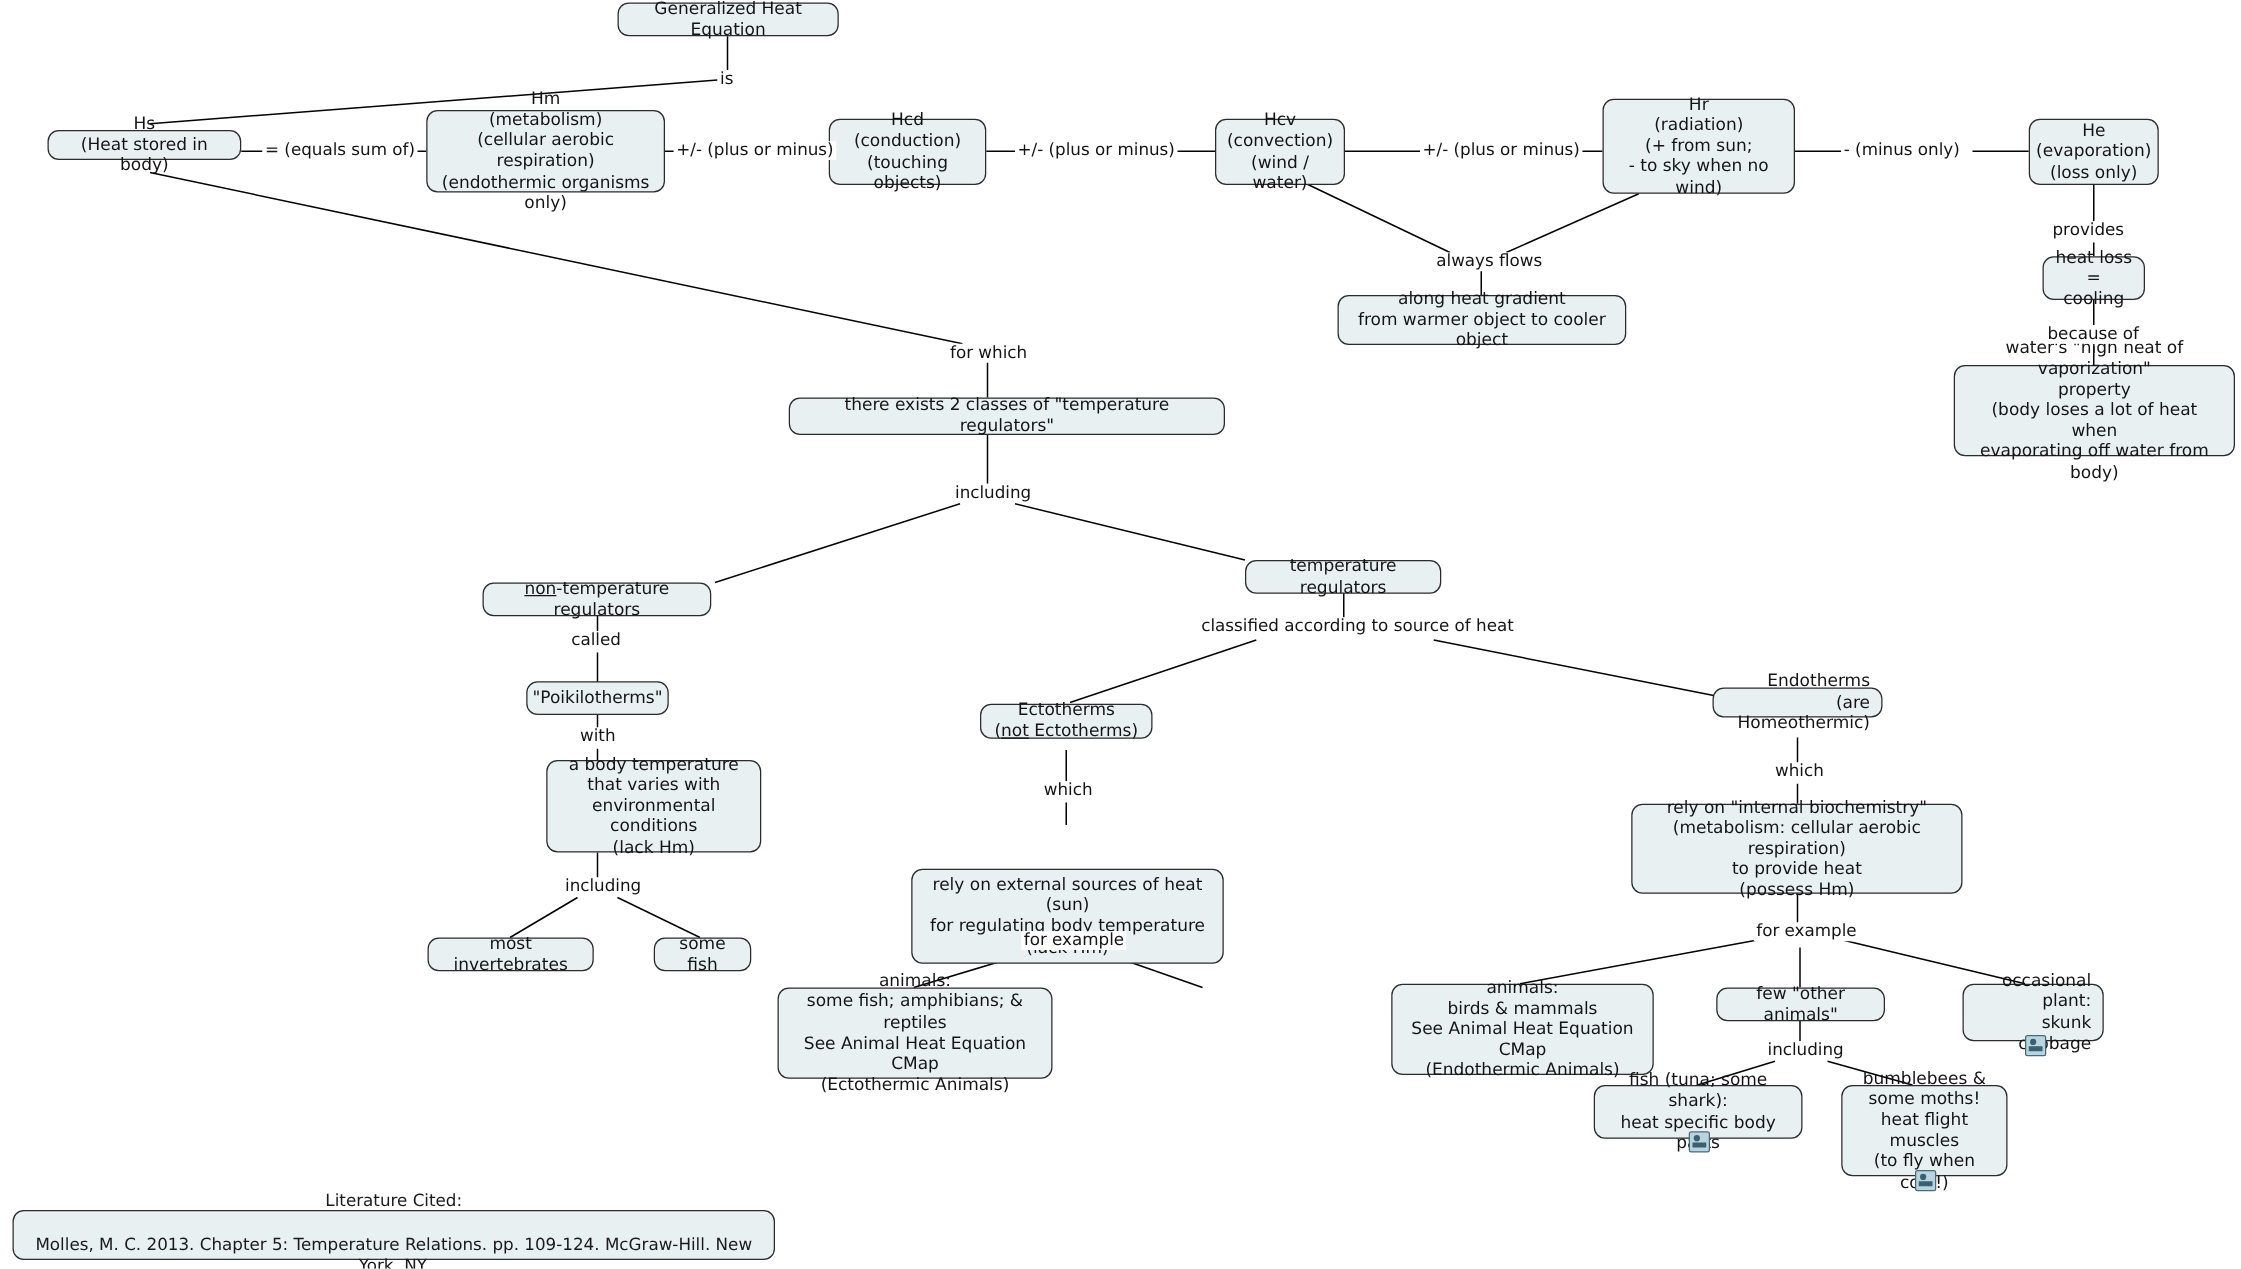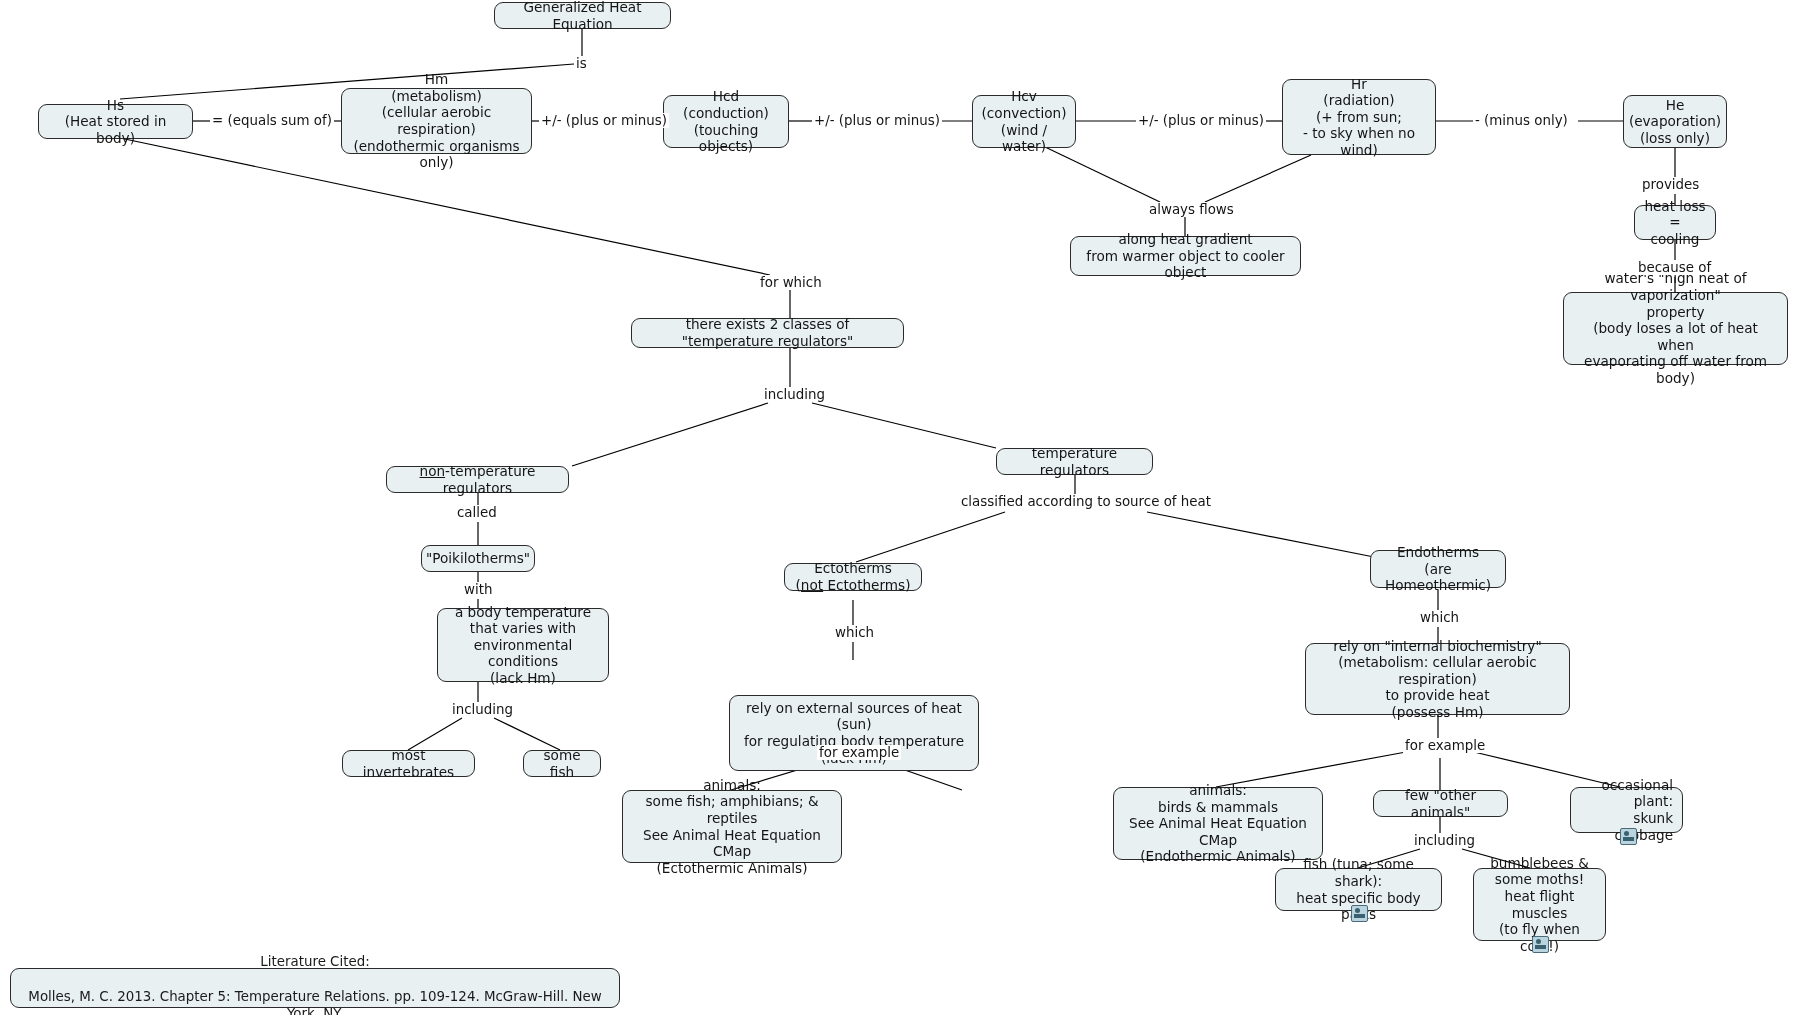--- a/index.html
+++ b/index.html
@@ -181,21 +181,21 @@
 
     <line x1="1440" y1="815" x2="1440" y2="833"></line>
 
     <line x1="1420" y1="849" x2="1358" y2="868"></line>
 
     <line x1="1462" y1="849" x2="1530" y2="868"></line>
   </svg>
 
   <div class="node" style="left:494px;top:2px;width:177px;height:27px;">Generalized Heat Equation</div>
 
-  <div class="node" style="left:38px;top:104px;width:155px;height:35px;">Hs
+  <div class="node" style="left:38px;top:104px;width:155px;height:24px;">Hs
 (Heat stored in body)</div>
 
   <div class="node" style="left:341px;top:88px;width:191px;height:66px;">Hm
 (metabolism)
 (cellular aerobic respiration)
 (endothermic organisms only)</div>
 
   <div class="node" style="left:663px;top:95px;width:126px;height:53px;">Hcd
 (conduction)
 (touching objects)</div>
@@ -217,21 +217,21 @@
 from warmer object to cooler object</div>
 
   <div class="node" style="left:1634px;top:205px;width:82px;height:35px;">heat loss
 = cooling</div>
 
   <div class="node" style="left:1563px;top:292px;width:225px;height:73px;">water's "high heat of vaporization"
 property
 (body loses a lot of heat when
 evaporating off water from body)</div>
 
-  <div class="node" style="left:631px;top:318px;width:273px;height:30px;">there exists 2 classes of "temperature regulators"</div>
+  <div class="node" style="left:631px;top:318px;width:349px;height:30px;">there exists 2 classes of "temperature regulators"</div>
 
   <div class="node" style="left:386px;top:466px;width:183px;height:27px;">
     <span><span class="u">non</span><span>-temperature regulators</span></span>
   </div>
 
   <div class="node" style="left:421px;top:545px;width:114px;height:27px;">"Poikilotherms"</div>
 
   <div class="node" style="left:392px;top:608px;width:172px;height:74px;margin-left:45px;">a body temperature
 that varies with
 environmental conditions
@@ -250,21 +250,21 @@
   <div class="node" style="left:729px;top:695px;width:250px;height:76px;">rely on external sources of heat (sun)
 for regulating body temperature
 (lack Hm)</div>
 
   <div class="node" style="left:622px;top:790px;width:220px;height:73px;">animals:
 some fish; amphibians; &amp; reptiles
 See Animal Heat Equation CMap
 (Ectothermic Animals)</div>
 
 
-  <div class="node" style="left:1370px;top:550px;width:136px;height:38px;">Endotherms
+  <div class="node" style="left:1370px;top:550px;width:136px;height:24px;text-align:right;">Endotherms
 (are Homeothermic)</div>
 
   <div class="node" style="left:1305px;top:643px;width:265px;height:72px;">rely on "internal biochemistry"
 (metabolism: cellular aerobic respiration)
 to provide heat
 (possess Hm)</div>
 
   <div class="node" style="left:1113px;top:787px;width:210px;height:73px;">animals:
 birds &amp; mammals
 See Animal Heat Equation CMap

